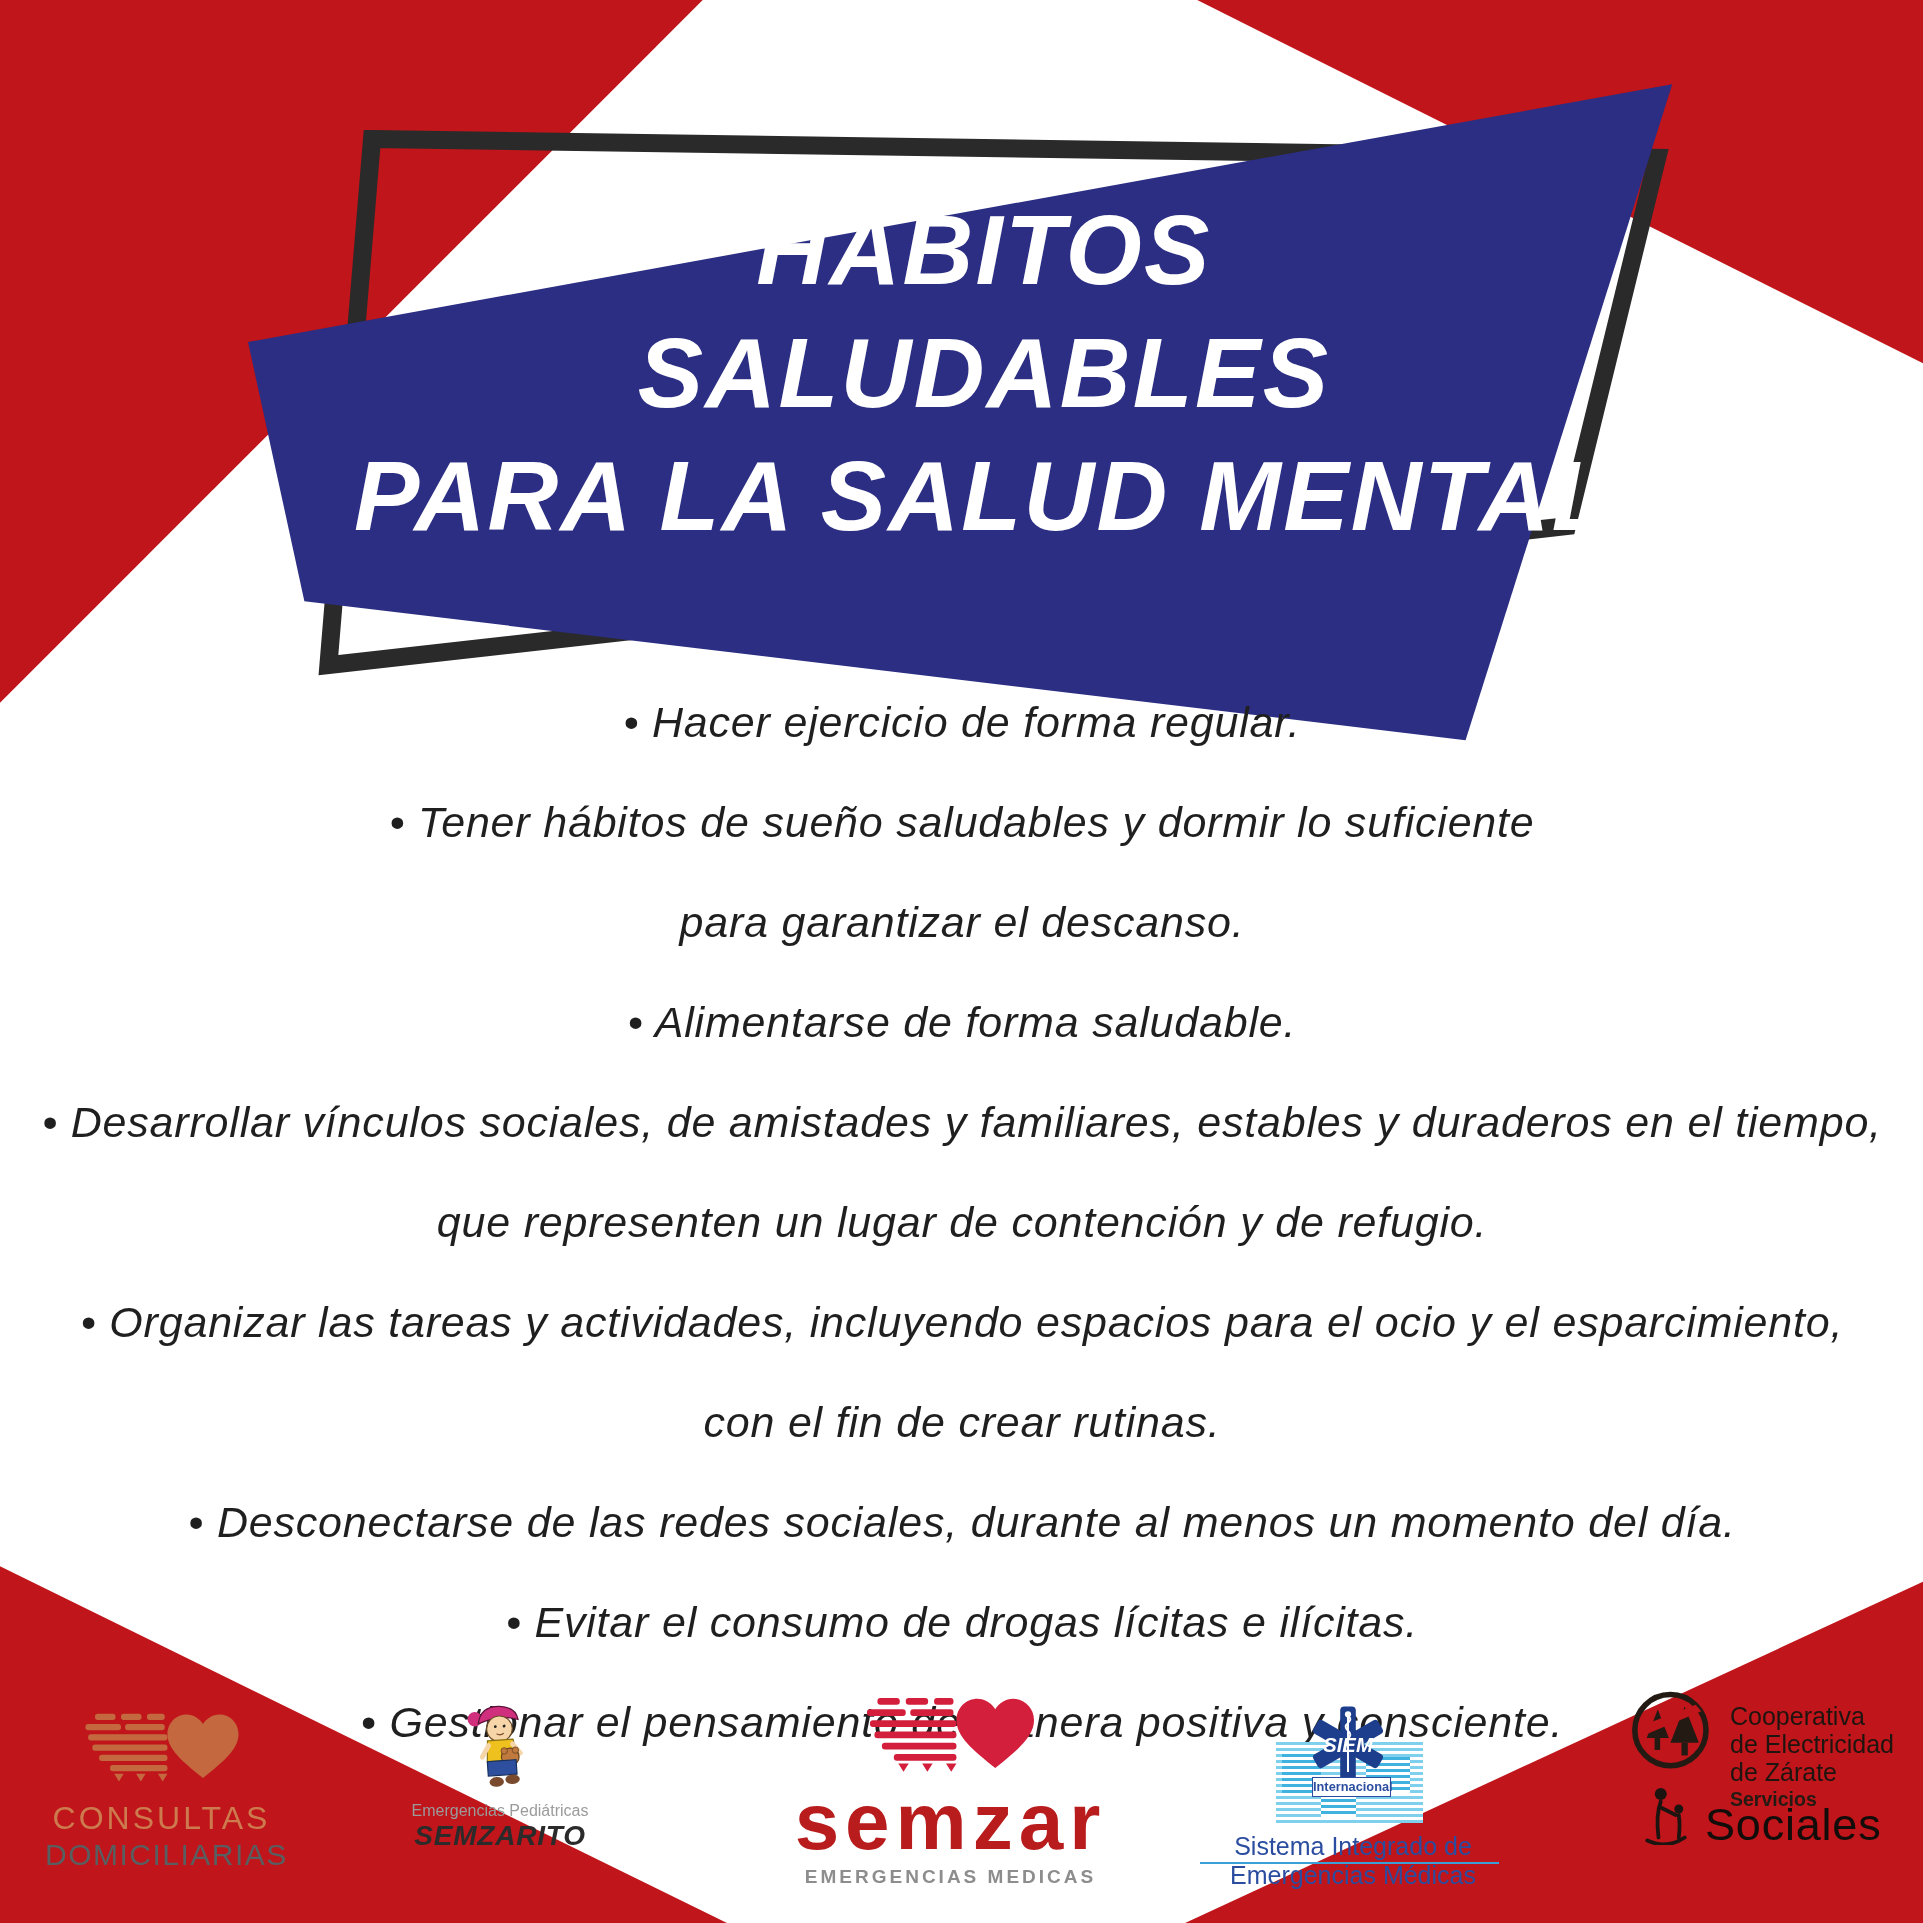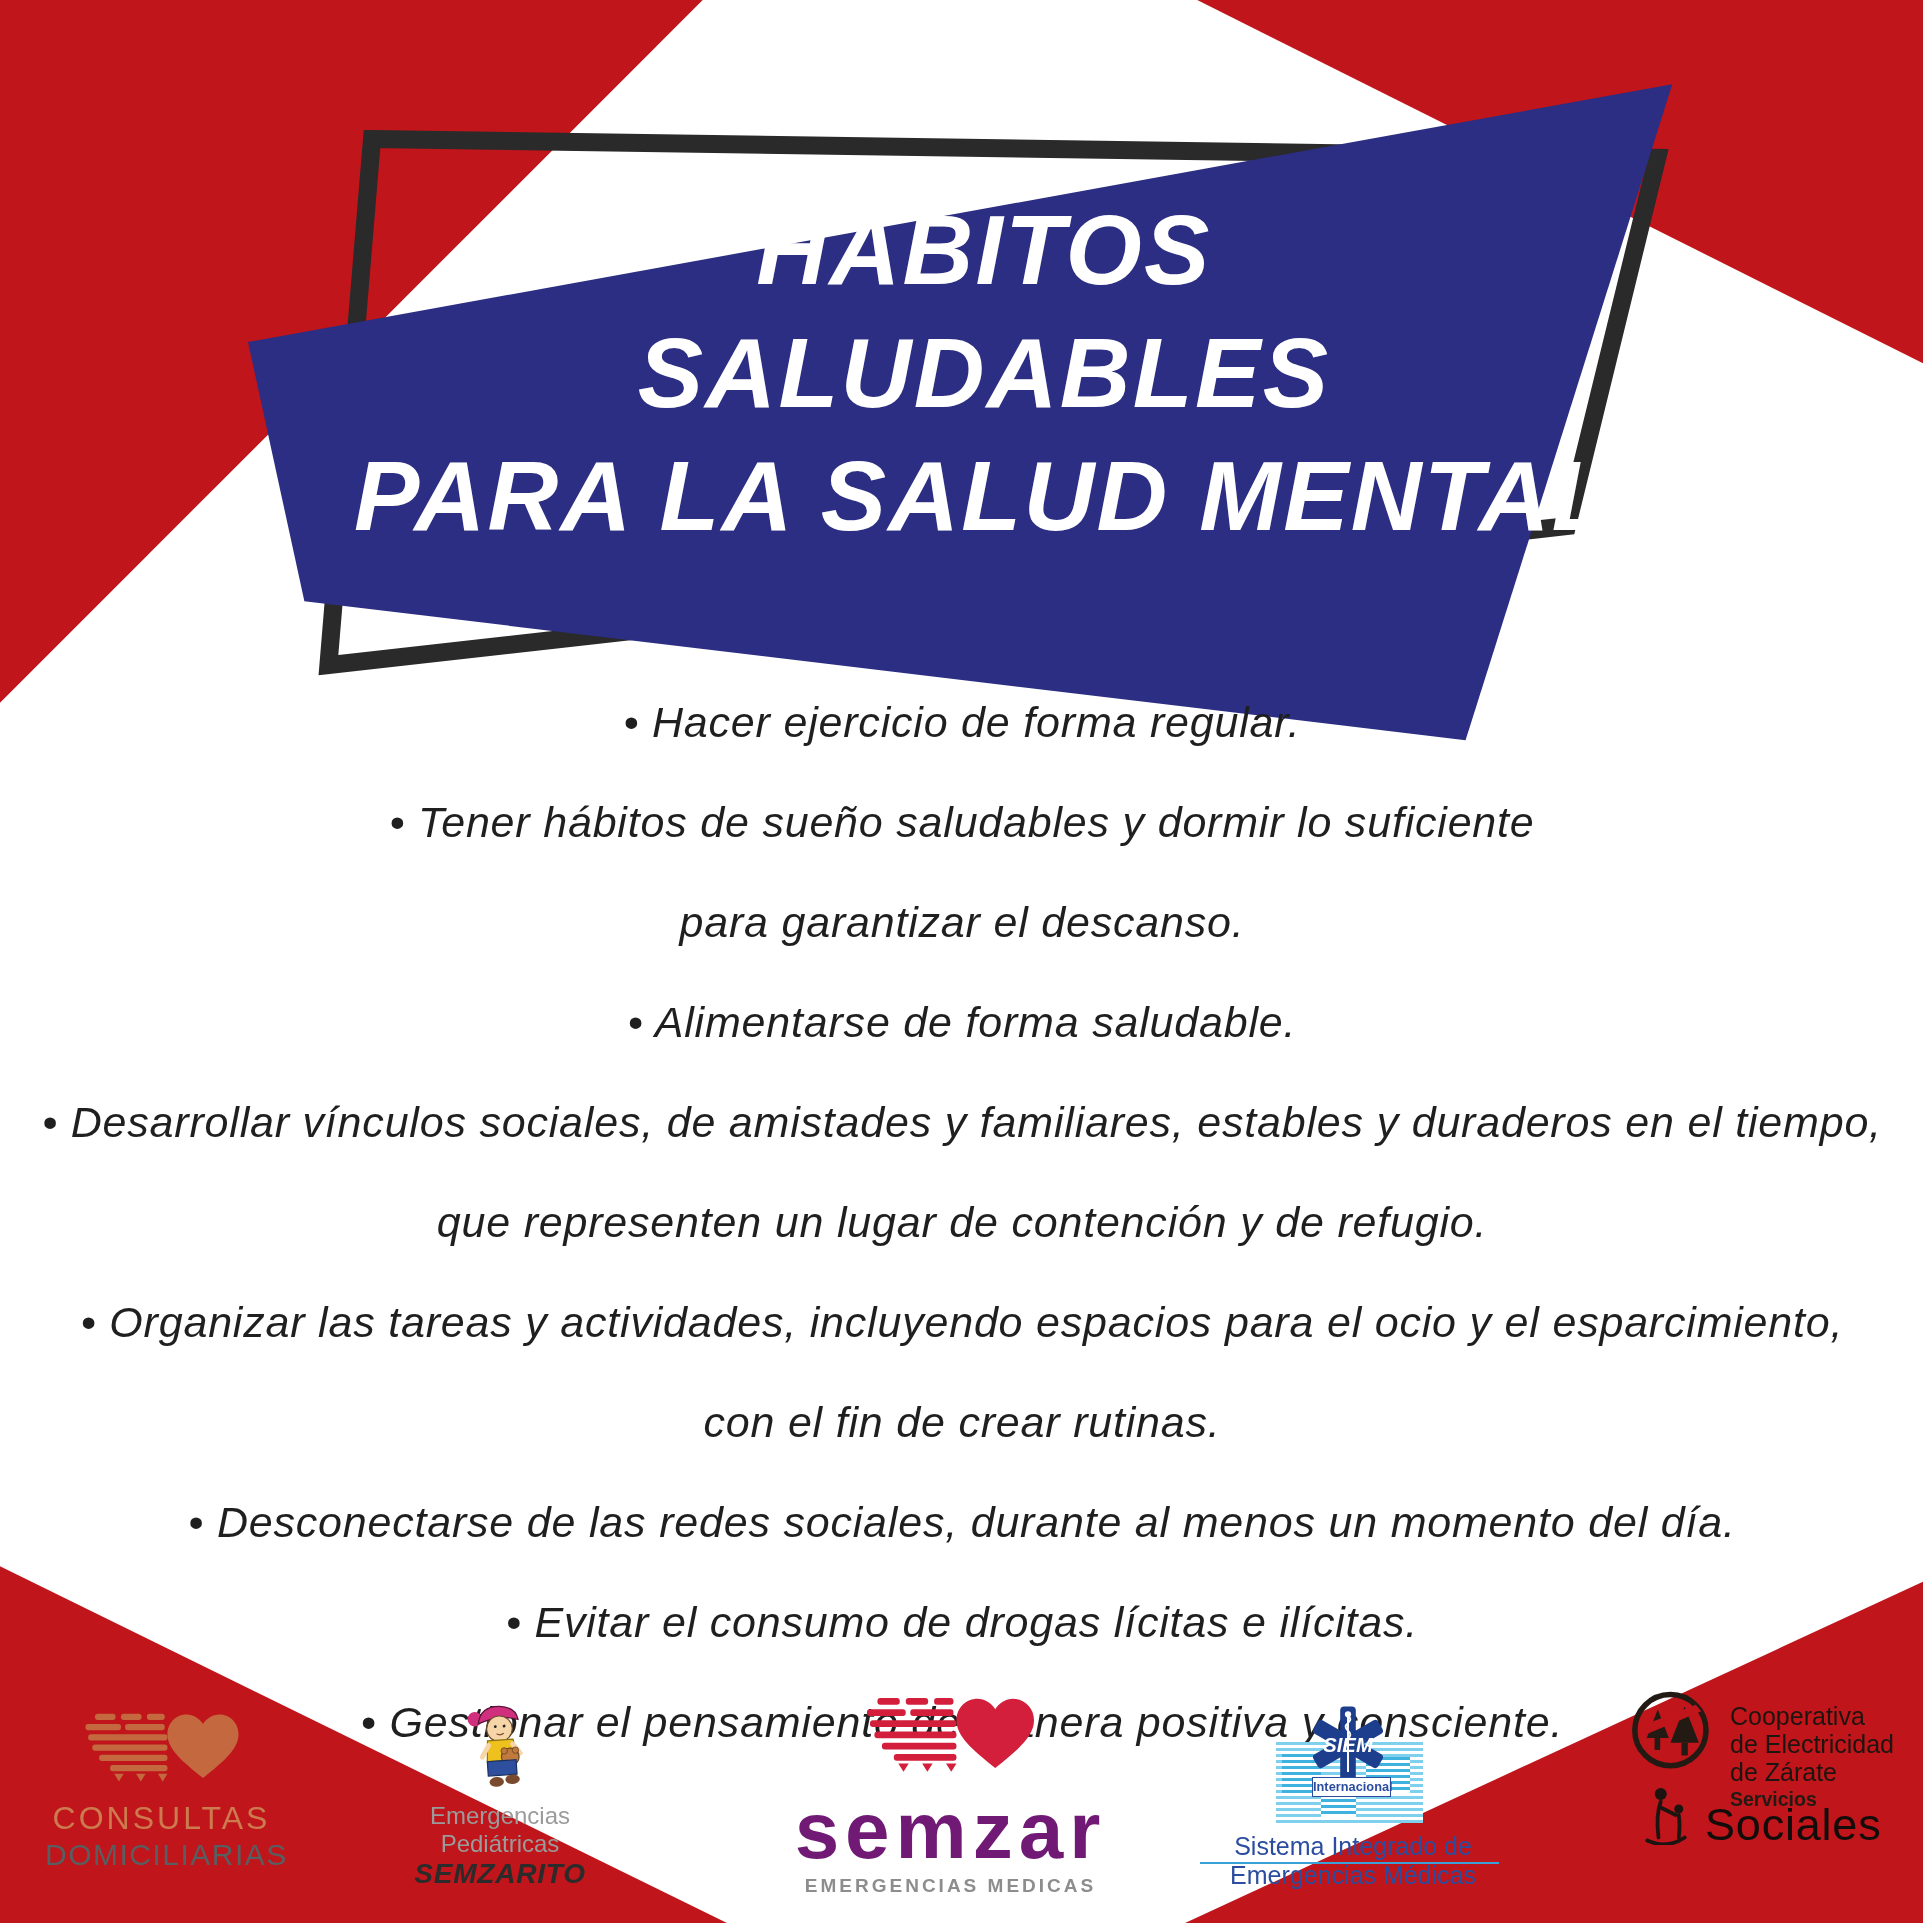--- a/index.html
+++ b/index.html
@@ -15,26 +15,26 @@
 
   
   .logo{position:absolute;}
   .consultas{left:45px;top:1691px;width:233px;text-align:center;}
   .consultas .heart{width:164px;margin:19.5px auto 10.5px auto;display:block;}
   .consultas .l1{font-size:32px;font-weight:normal;letter-spacing:3px;color:#cc7a4e;}
   .consultas .l2{font-size:30px;letter-spacing:1.5px;color:#595e60;margin-top:1.5px;}
 
   .semzarito{left:406px;top:1700px;width:188px;text-align:center;}
   .semzarito .kid{width:72px;height:96px;display:block;margin:0 auto;}
-  .semzarito .tag{font-size:24px;color:#9b9b9b;margin-top:6px;}
+  .semzarito .tag{font-size:16px;color:#9b9b9b;margin-top:6px;}
   .semzarito .name{font-size:28px;font-weight:bold;font-style:italic;color:#2b2b2b;letter-spacing:0.8px;}
 
   .semzar{left:774px;top:1695px;width:353px;text-align:center;}
   .semzar .heart{width:179px;margin:0 auto;display:block;}
-  .semzar .name{font-size:80px;font-weight:bold;color:#701a75;letter-spacing:6px;line-height:75px;margin-top:12px;}
+  .semzar .name{font-size:80px;font-weight:bold;color:#b91c1c;letter-spacing:6px;line-height:75px;margin-top:3px;}
   .semzar .tag{font-size:19px;font-weight:bold;color:#8d8d8d;letter-spacing:3px;margin-top:7.5px;}
 
   .siem{left:1195px;top:1700px;width:316px;}
   .siem .map{position:absolute;left:81px;top:42px;width:147px;height:81px;
     background:repeating-linear-gradient(180deg,#7fd0ec 0 3px,#ffffff 3px 6px);}
   .siem .map .blob{position:absolute;background:repeating-linear-gradient(180deg,#3fb2e0 0 3px,#ffffff 3px 6px);}
   .siem .star{position:absolute;left:114px;top:4.5px;width:78px;height:78px;}
   .siem .intbox{position:absolute;left:117px;top:77px;width:77px;height:18px;background:#ffffff;
     border:1.5px solid #2b4da0;color:#2b4da0;font-size:12.8px;font-weight:bold;text-align:center;line-height:18px;}
   .siem .caption{position:absolute;left:0px;top:132px;width:316px;text-align:center;

